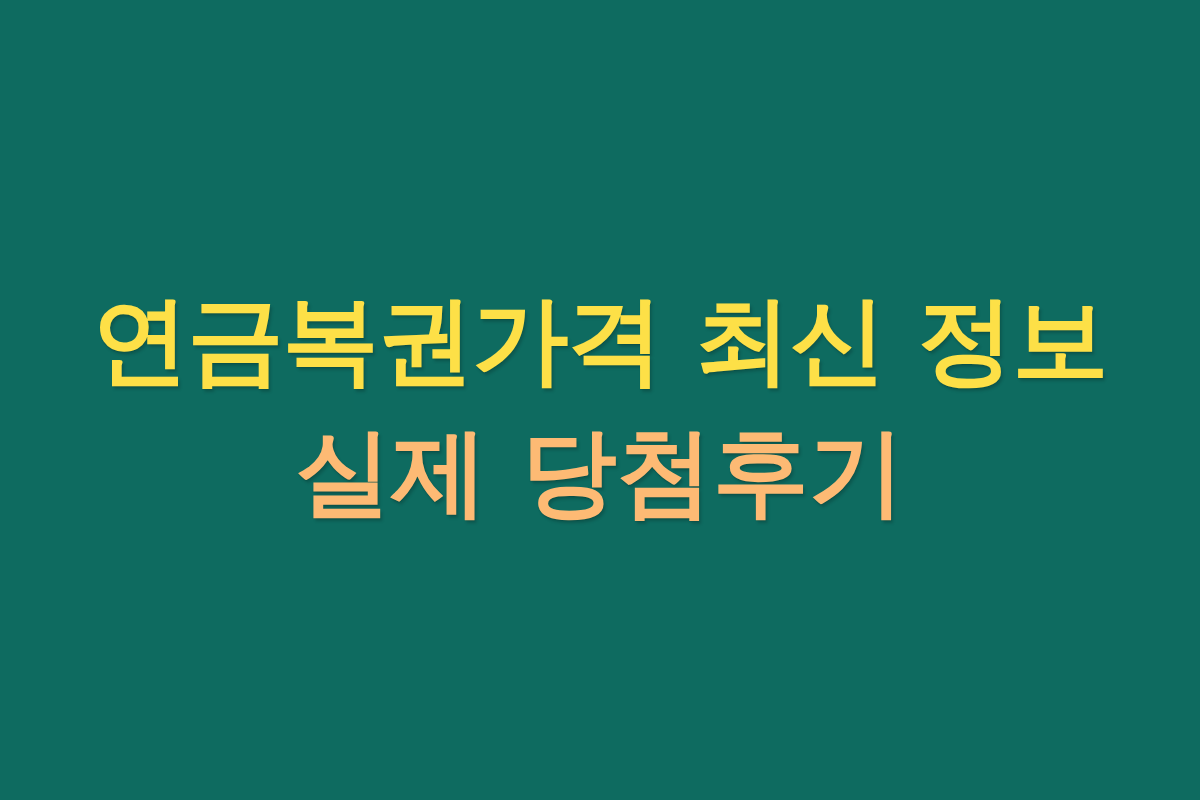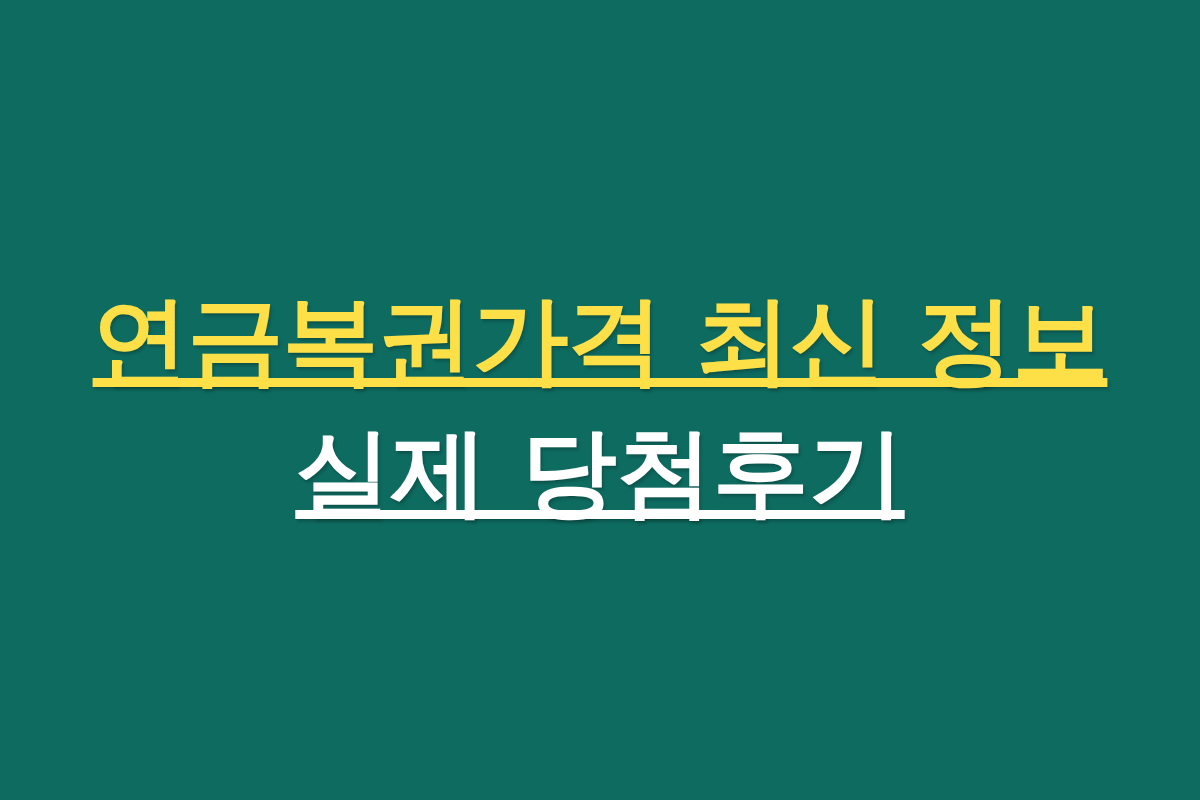--- a/index.html
+++ b/index.html
@@ -40,34 +40,33 @@
     font-family: "DejaVu Sans", "Liberation Sans", sans-serif;
     font-weight: 700;
     font-size: 96px;
     line-height: 1.38;
     letter-spacing: -1px;
     white-space: nowrap;
     
     text-shadow:
       2px 3px 3px rgba(0, 0, 0, 0.17),
       0 1px 1px rgba(0, 0, 0, 0.10);
-    text-decoration: underline;
     -webkit-font-smoothing: antialiased;
   }
 
   .title-line.line-2 {
     letter-spacing: 0px;
   }
 </style>
 </head>
 <body>
 
 <div id="thumbnail-card" style="background-color: rgb(14, 107, 96);">
 
   <div id="title-block">
 
     <span class="title-line line-1" style="color: rgb(253, 224, 71);">연금복권가격 최신 정보</span>
 
-    <span class="title-line line-2" style="color: #ffffff;">실제 당첨후기</span>
+    <span class="title-line line-2" style="color: #fdba74;">실제 당첨후기</span>
 
   </div>
 
 </div>
 
 </body></html>

